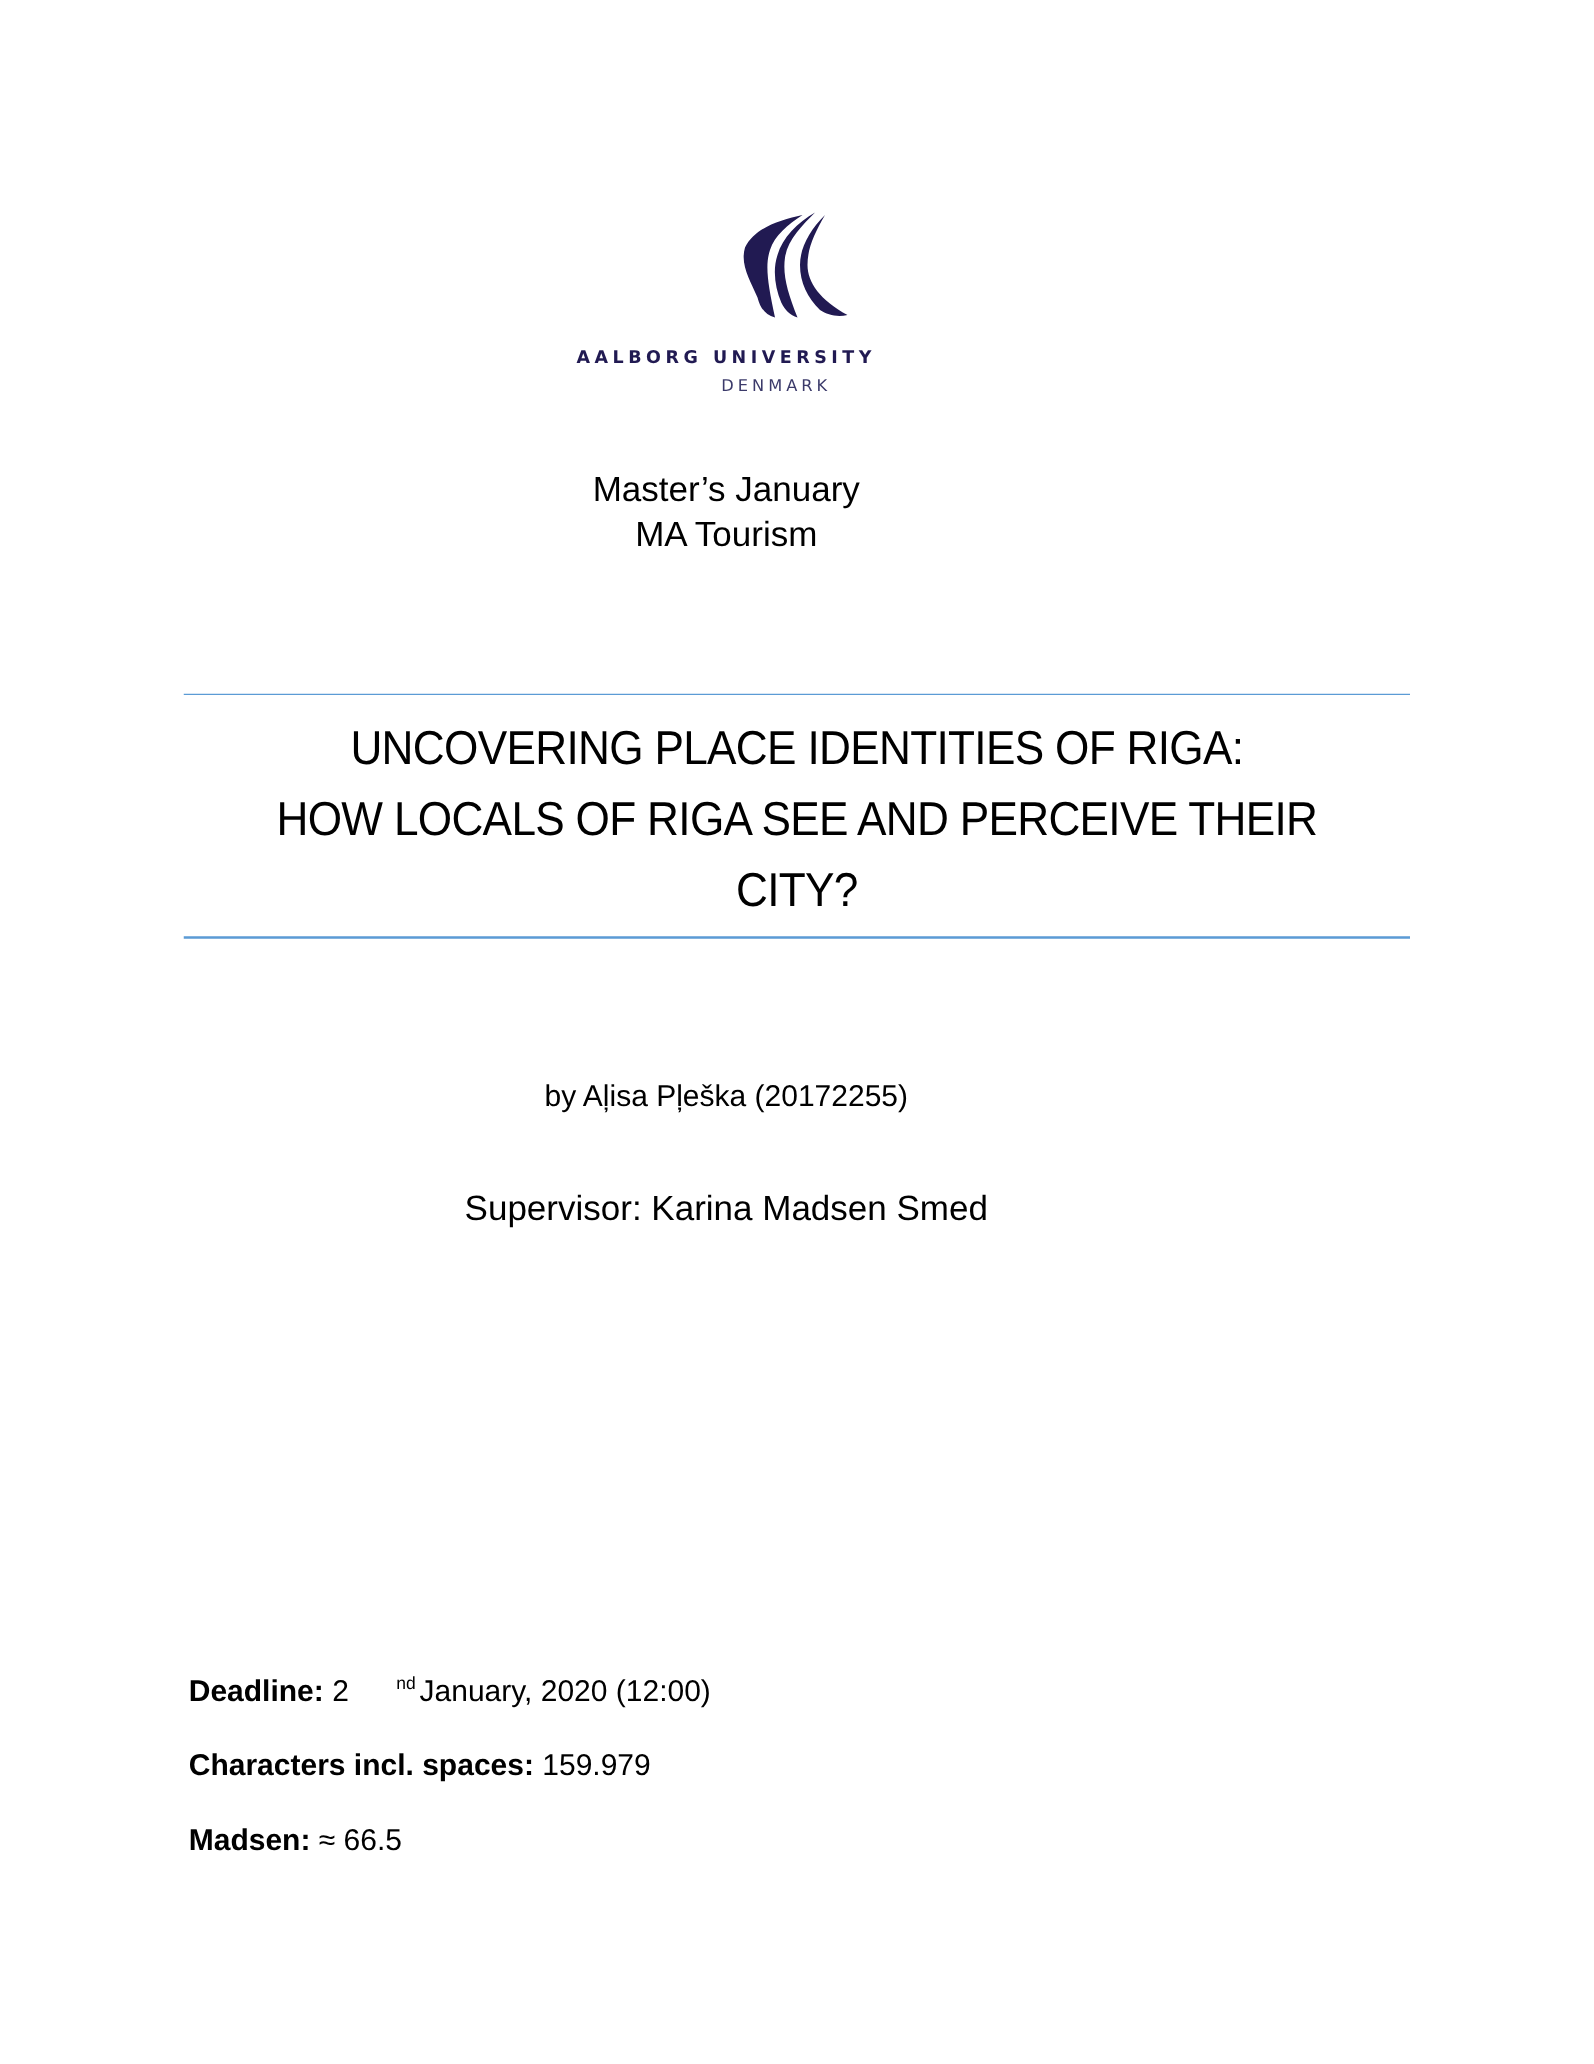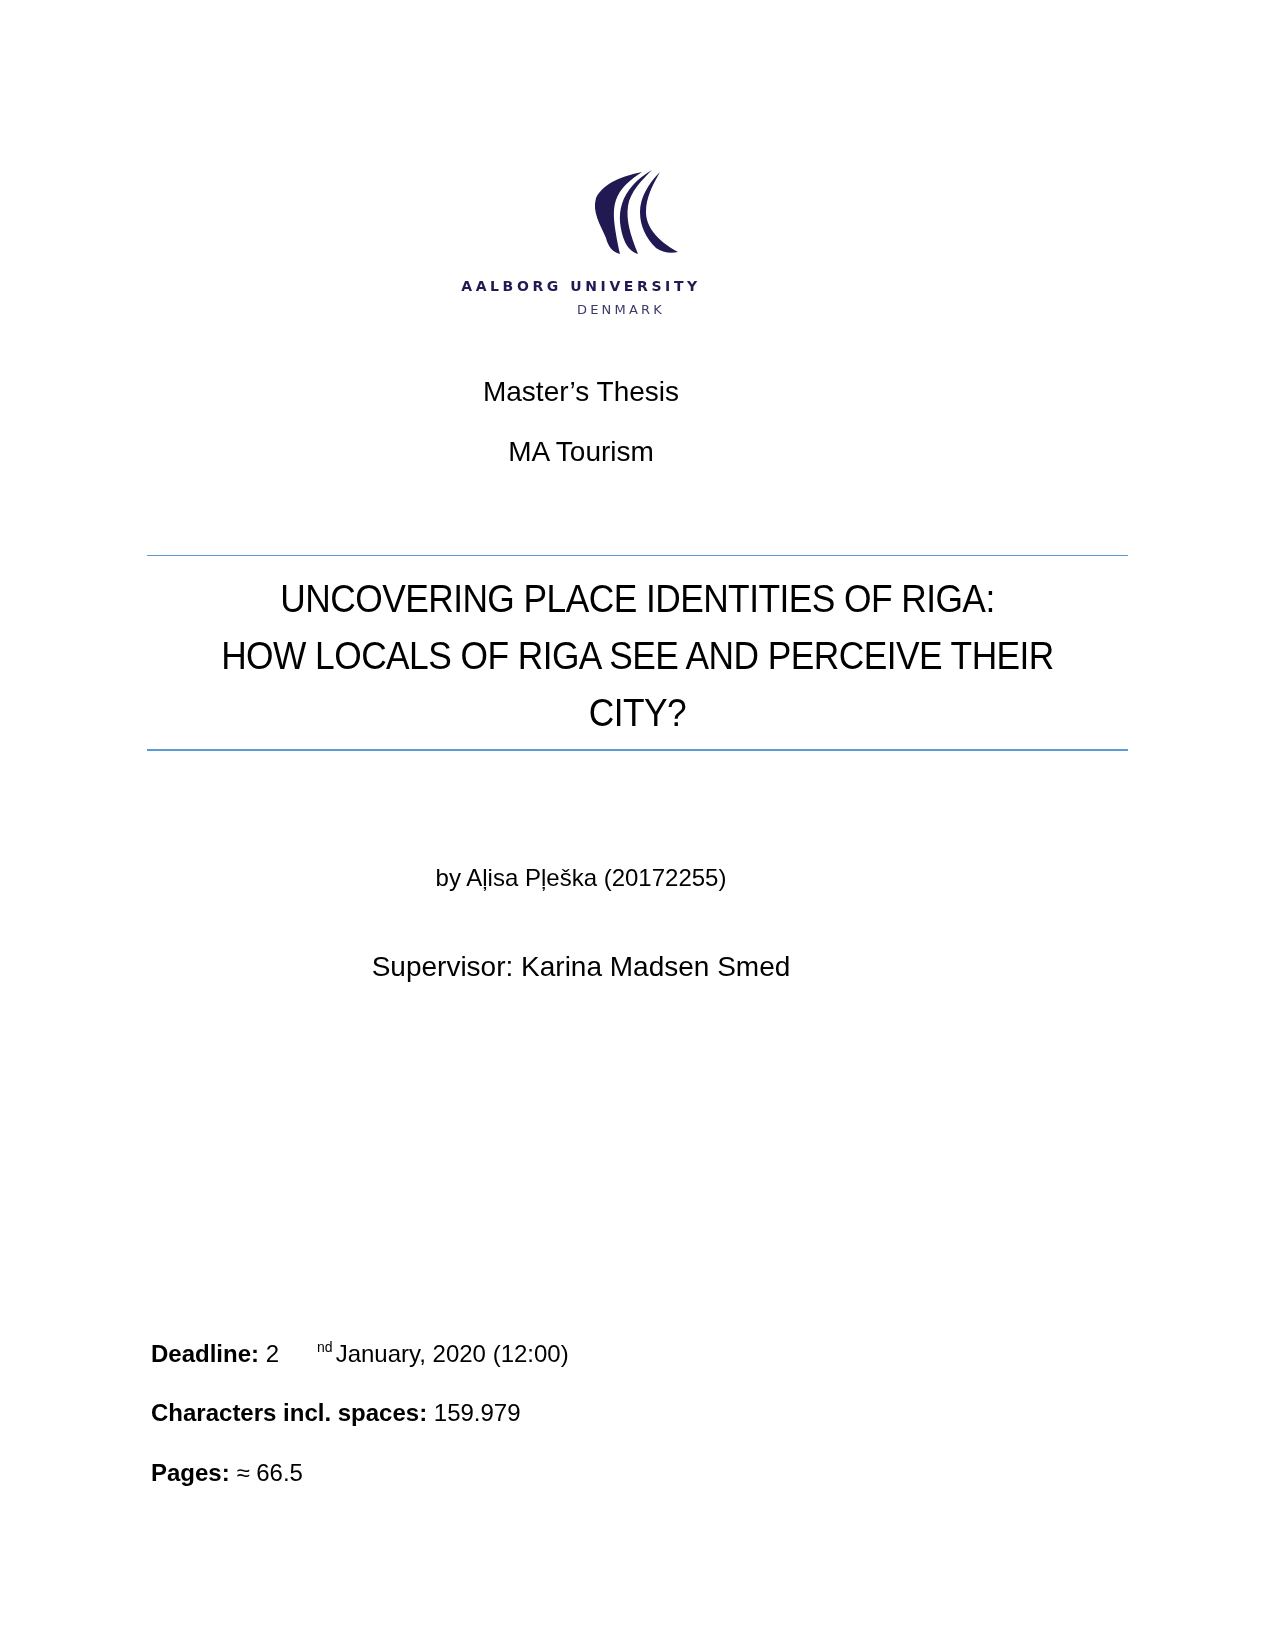--- a/index.html
+++ b/index.html
@@ -16,21 +16,21 @@
       top: 278px; font-family: "DejaVu Sans", sans-serif; font-weight: bold;
       font-size: 14px; letter-spacing: 3.6px; color: var(--brand);
     }
     .logo-country {
       top: 302px; font-family: "DejaVu Sans", sans-serif;
       font-size: 13px; letter-spacing: 3.2px; color: #3b3a6a; padding-left: 40px;
     }
 
     .subtitle { font-size: 28px; line-height: 34px; }
     .sub1 { top: 375px; }
-    .sub2 { top: 435px; }
+    .sub2 { top: 411px; }
 
     .rule { left: 147px; width: 981px; background: var(--rule); }
     .rule-top { top: 555px; height: 1px; }
     .rule-bottom { top: 749px; height: 2px; }
 
     .title {
       top: 571px; left: 147px; width: 981px; text-align: center;
       font-size: 38px; line-height: 57px; font-weight: 300;
       letter-spacing: -0.6px; transform: scaleX(0.93); transform-origin: center;
     }
@@ -54,21 +54,21 @@
   <svg class="abs logo-mark" viewBox="0 0 90 92" xmlns="http://www.w3.org/2000/svg">
     <g fill="#211a52">
       <path d="M6 30 C 14 14, 34 8, 52 4 C 40 12, 30 20, 26 32 C 22 44, 24 58, 30 86 C 22 84, 18 78, 16 70 C 10 56, 2 44, 6 30 Z"></path>
       <path d="M62 2 C 52 12, 40 24, 38 38 C 36 52, 40 66, 48 86 C 42 84, 38 80, 35 74 C 30 62, 28 48, 32 36 C 36 22, 48 10, 62 2 Z"></path>
       <path d="M70 4 C 62 18, 56 30, 56 44 C 56 58, 66 72, 88 84 C 80 86, 72 84, 66 80 C 56 70, 50 58, 50 44 C 50 30, 58 16, 70 4 Z"></path>
     </g>
   </svg>
   <div class="abs center-x logo-name">AALBORG UNIVERSITY</div>
   <div class="abs center-x logo-country">DENMARK</div>
 
-  <div class="abs center-x subtitle sub1">Master’s Thesis</div>
+  <div class="abs center-x subtitle sub1">Master’s January</div>
   <div class="abs center-x subtitle sub2">MA Tourism</div>
 
   <div class="abs rule rule-top"></div>
   <div class="abs title">
     <div>UNCOVERING PLACE IDENTITIES OF RIGA:</div>
     <div>HOW LOCALS OF RIGA SEE AND PERCEIVE THEIR</div>
     <div>CITY?</div>
   </div>
   <div class="abs rule rule-bottom"></div>
 
@@ -77,16 +77,16 @@
 
   <div class="abs meta m1">
     <b>Deadline:</b>
     <span>2</span><sup>nd</sup><span>January, 2020 (12:00)</span>
   </div>
   <div class="abs meta m2">
     <b>Characters incl. spaces:</b>
     <span>159.979</span>
   </div>
   <div class="abs meta m3">
-    <b>Pages:</b>
+    <b>Madsen:</b>
     <span>≈ 66.5</span>
   </div>
 </div>
 
 </body></html>

